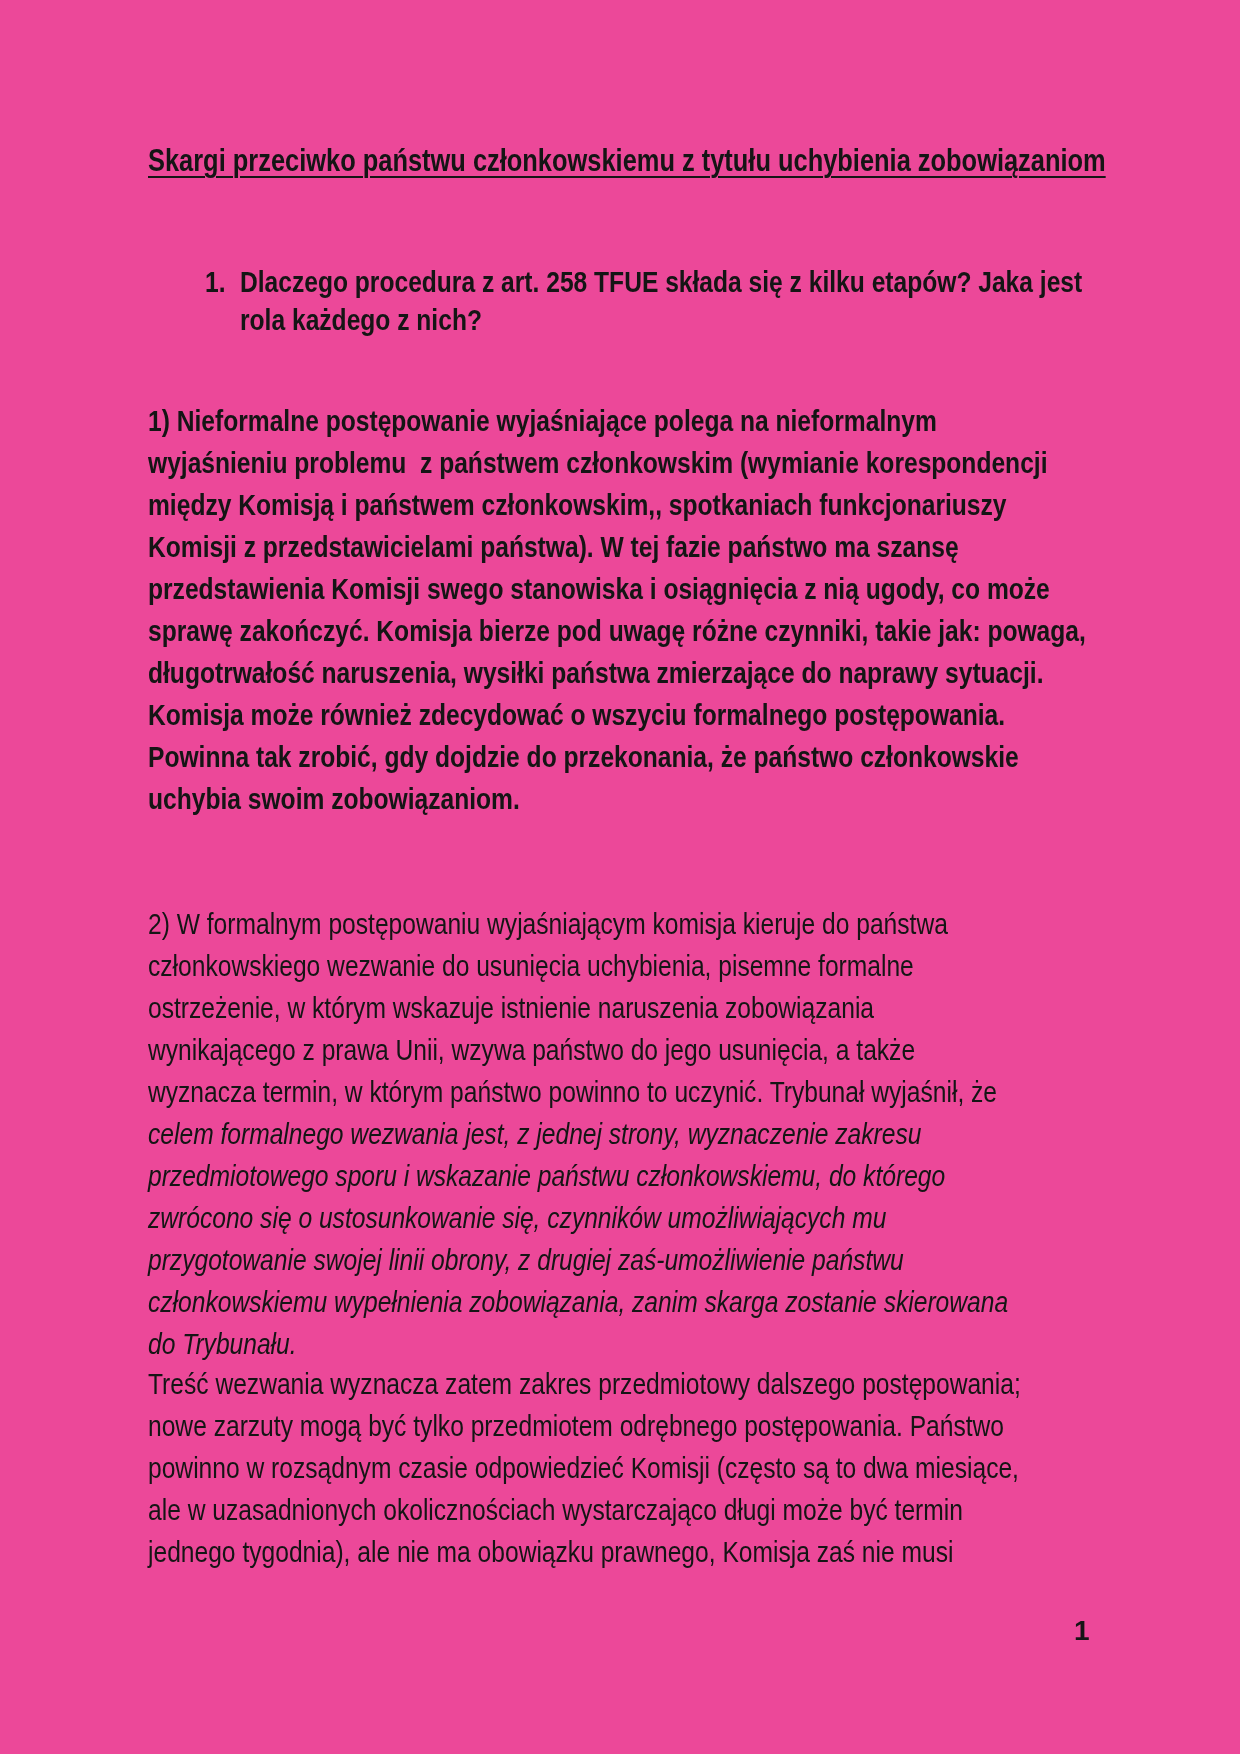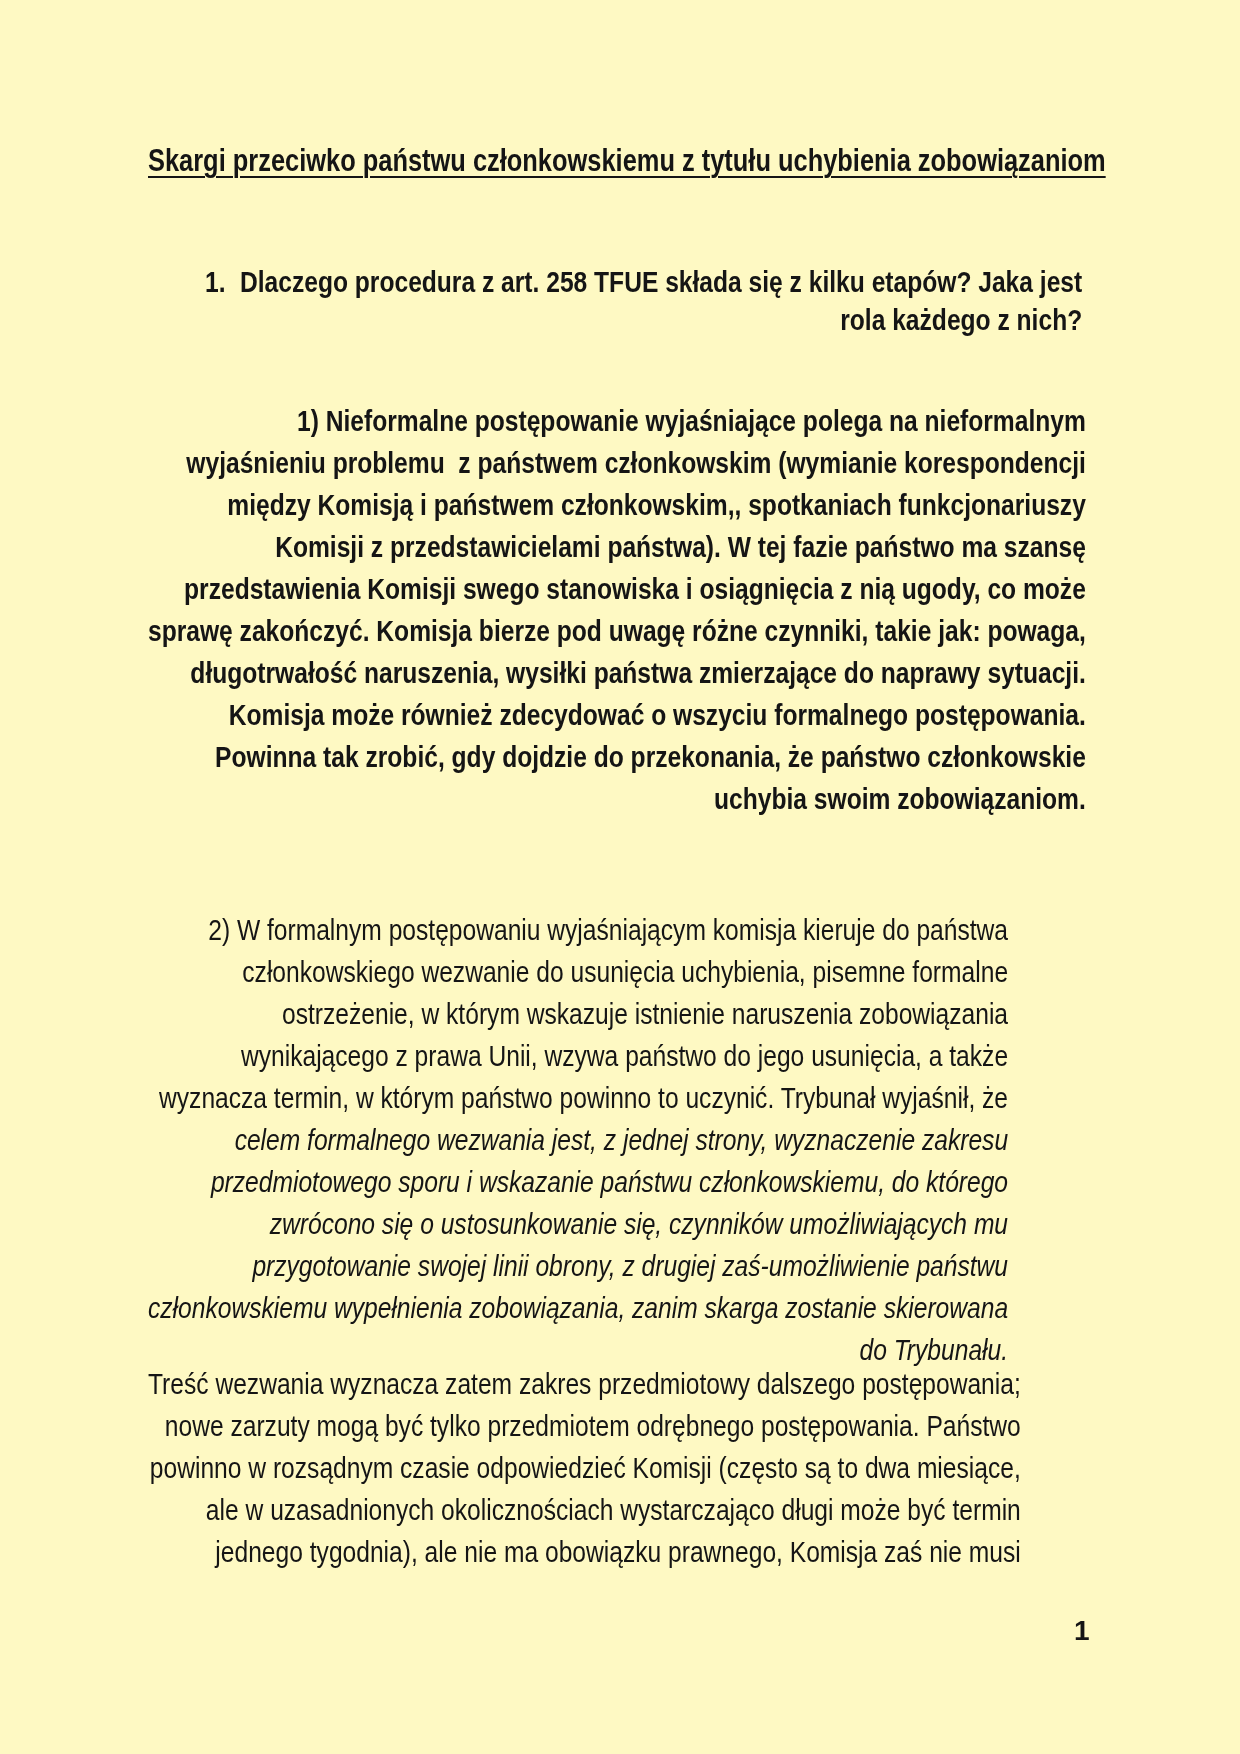--- a/index.html
+++ b/index.html
@@ -4,25 +4,24 @@
 <style>
   html, body {
     margin: 0;
     padding: 0;
     background: #ffffff;
   }
   .page {
     position: relative;
     width: 1240px;
     height: 1754px;
-    background: #fef9c3;
+    background: #ec4899;
     overflow: hidden;
     font-family: "Liberation Sans", sans-serif;
     color: #151515;
-    text-align: right;
   }
   .block {
     position: absolute;
     left: 148px;
   }
   .line {
     font-size: 30px;
     line-height: 42px;
     white-space: pre;
     transform: scaleX(0.82);
@@ -46,21 +45,21 @@
   .q-number {
     position: absolute;
     left: 57px;
     top: 0;
     font-size: 30px;
     line-height: 38px;
     transform: scaleX(0.82);
     transform-origin: 0 50%;
   }
   .para1 { top: 400px; font-weight: bold; }
-  .para2 { top: 903px; margin-top: 6px; }
+  .para2 { top: 903px; }
   .para3 { top: 1363px; }
   .italic-part .line { font-style: italic; }
   .page-number {
     position: absolute;
     left: 1074px;
     top: 1610px;
     font-size: 28px;
     line-height: 42px;
     font-weight: bold;
   }

